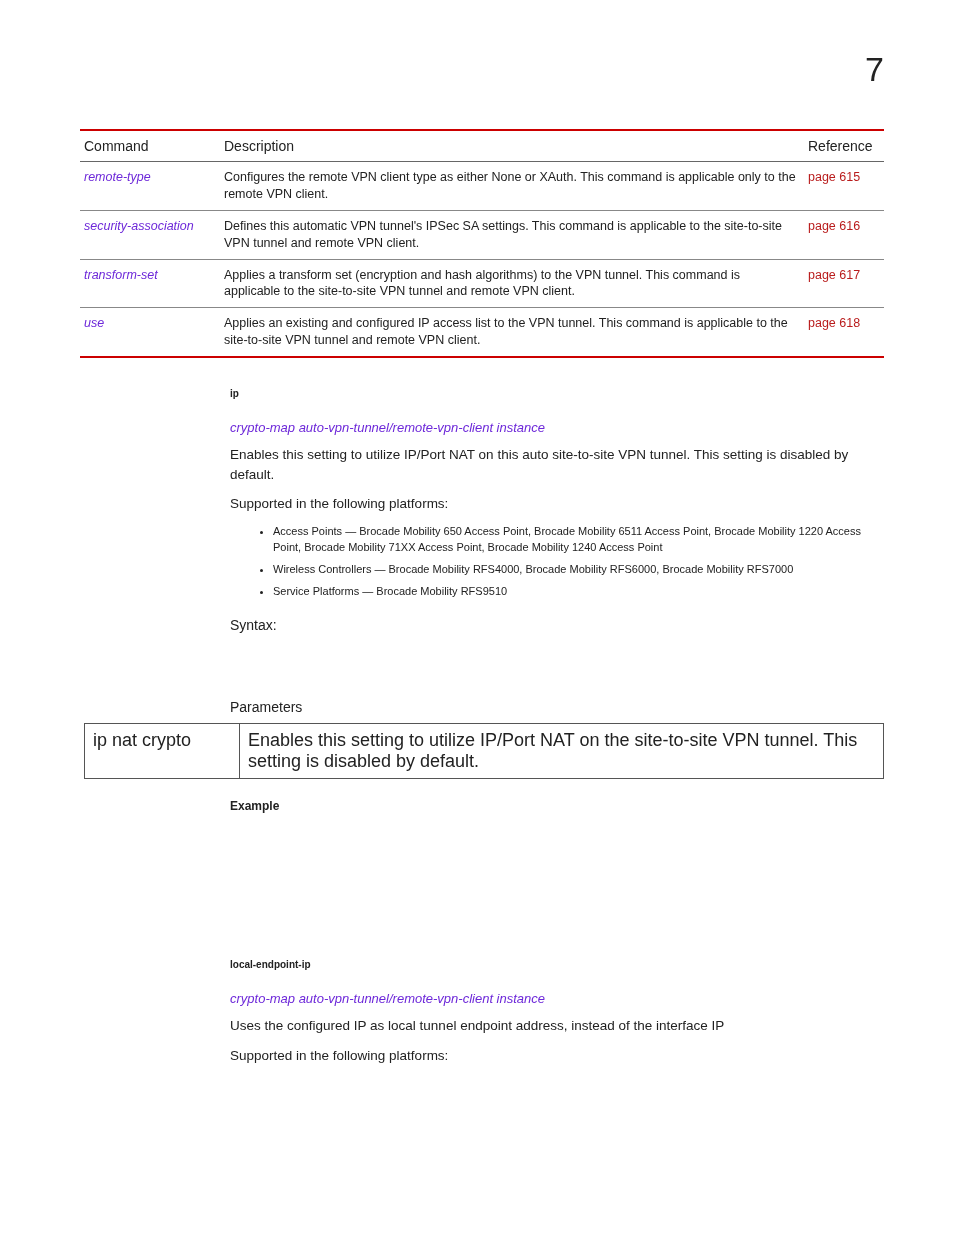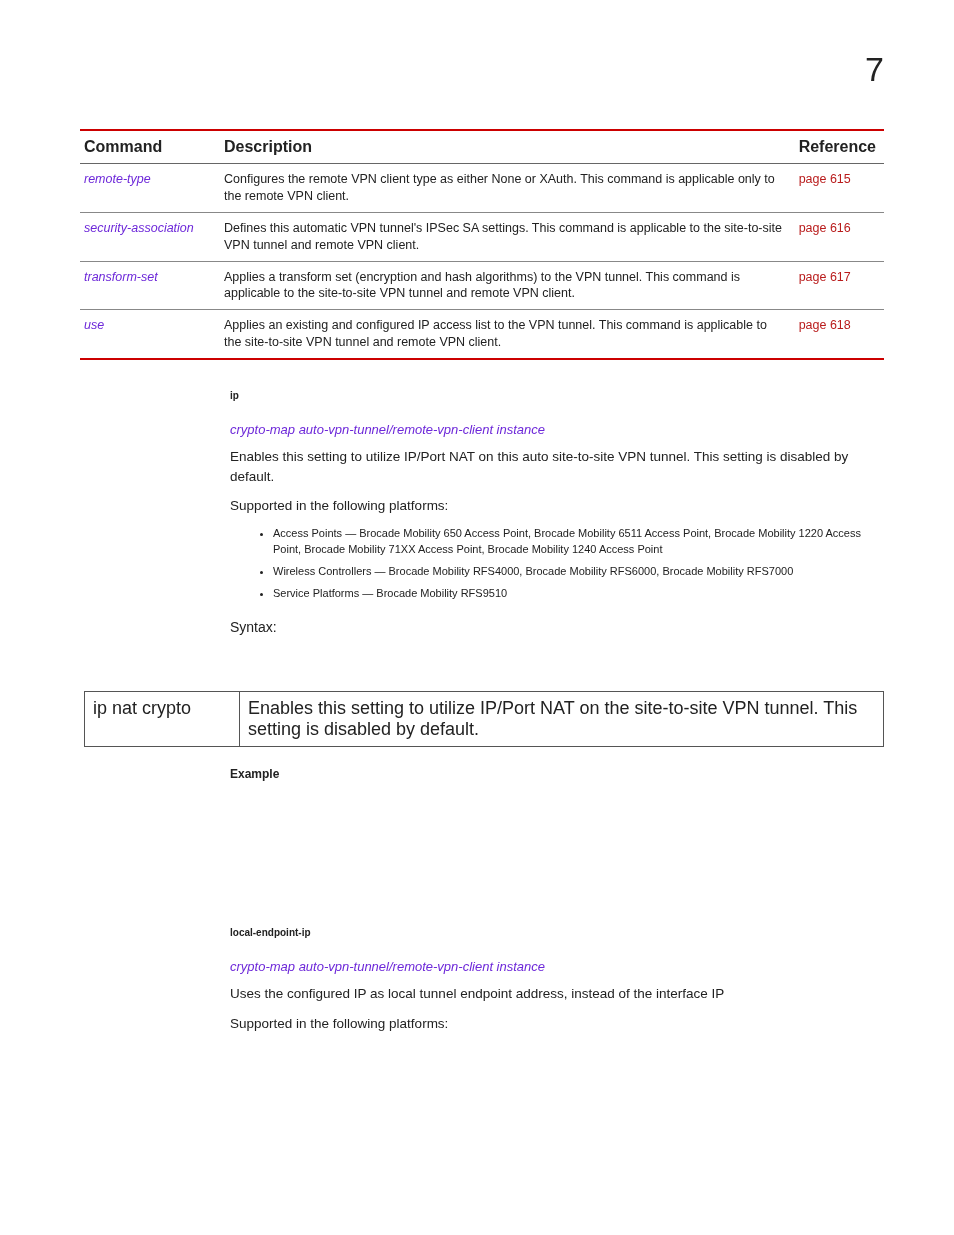--- a/index.html
+++ b/index.html
@@ -22,24 +22,24 @@
     color: #222;
   }
   table.cmdtable {
     width: 100%;
     border-collapse: collapse;
     font-size: 12.5px;
     margin-bottom: 30px;
   }
   table.cmdtable th {
     text-align: left;
-    font-weight: bold;
+    font-weight: normal;
     padding: 7px 8px 7px 4px;
     font-family: Arial, Helvetica, sans-serif;
-    font-size: 16px;
+    font-size: 14px;
   }
   table.cmdtable thead tr {
     border-top: 2px solid #cc0000;
     border-bottom: 1px solid #666;
   }
   table.cmdtable tbody tr {
     border-bottom: 1px solid #888;
   }
   table.cmdtable tbody tr:last-child {
     border-bottom: 2px solid #cc0000;
@@ -159,20 +159,21 @@
     <div class="crossref"><a class="cmd-link" style="font-style:italic">crypto-map auto-vpn-tunnel/remote-vpn-client instance</a></div>
     <div class="p">Enables this setting to utilize IP/Port NAT on this auto site-to-site VPN tunnel. This setting is disabled by default.</div>
     <div class="p">Supported in the following platforms:</div>
     <ul class="bullets">
       <li>Access Points — Brocade Mobility 650 Access Point, Brocade Mobility 6511 Access Point, Brocade Mobility 1220 Access Point, Brocade Mobility 71XX Access Point, Brocade Mobility 1240 Access Point</li>
       <li>Wireless Controllers — Brocade Mobility RFS4000, Brocade Mobility RFS6000, Brocade Mobility RFS7000</li>
       <li>Service Platforms — Brocade Mobility RFS9510</li>
     </ul>
     <div class="subhead">Syntax:</div>
     <div style="height:40px"></div>
+    <div class="subhead">Parameters</div>
   </div>
 
   <div class="paramtable-wrap">
     <table class="paramtable">
       <tbody>
           <tr>
         <td style="width:140px">ip nat crypto</td>
         <td style="width:640px">Enables this setting to utilize IP/Port NAT on the site-to-site VPN tunnel. This setting is disabled by default.</td>
       </tr>
     </tbody>

